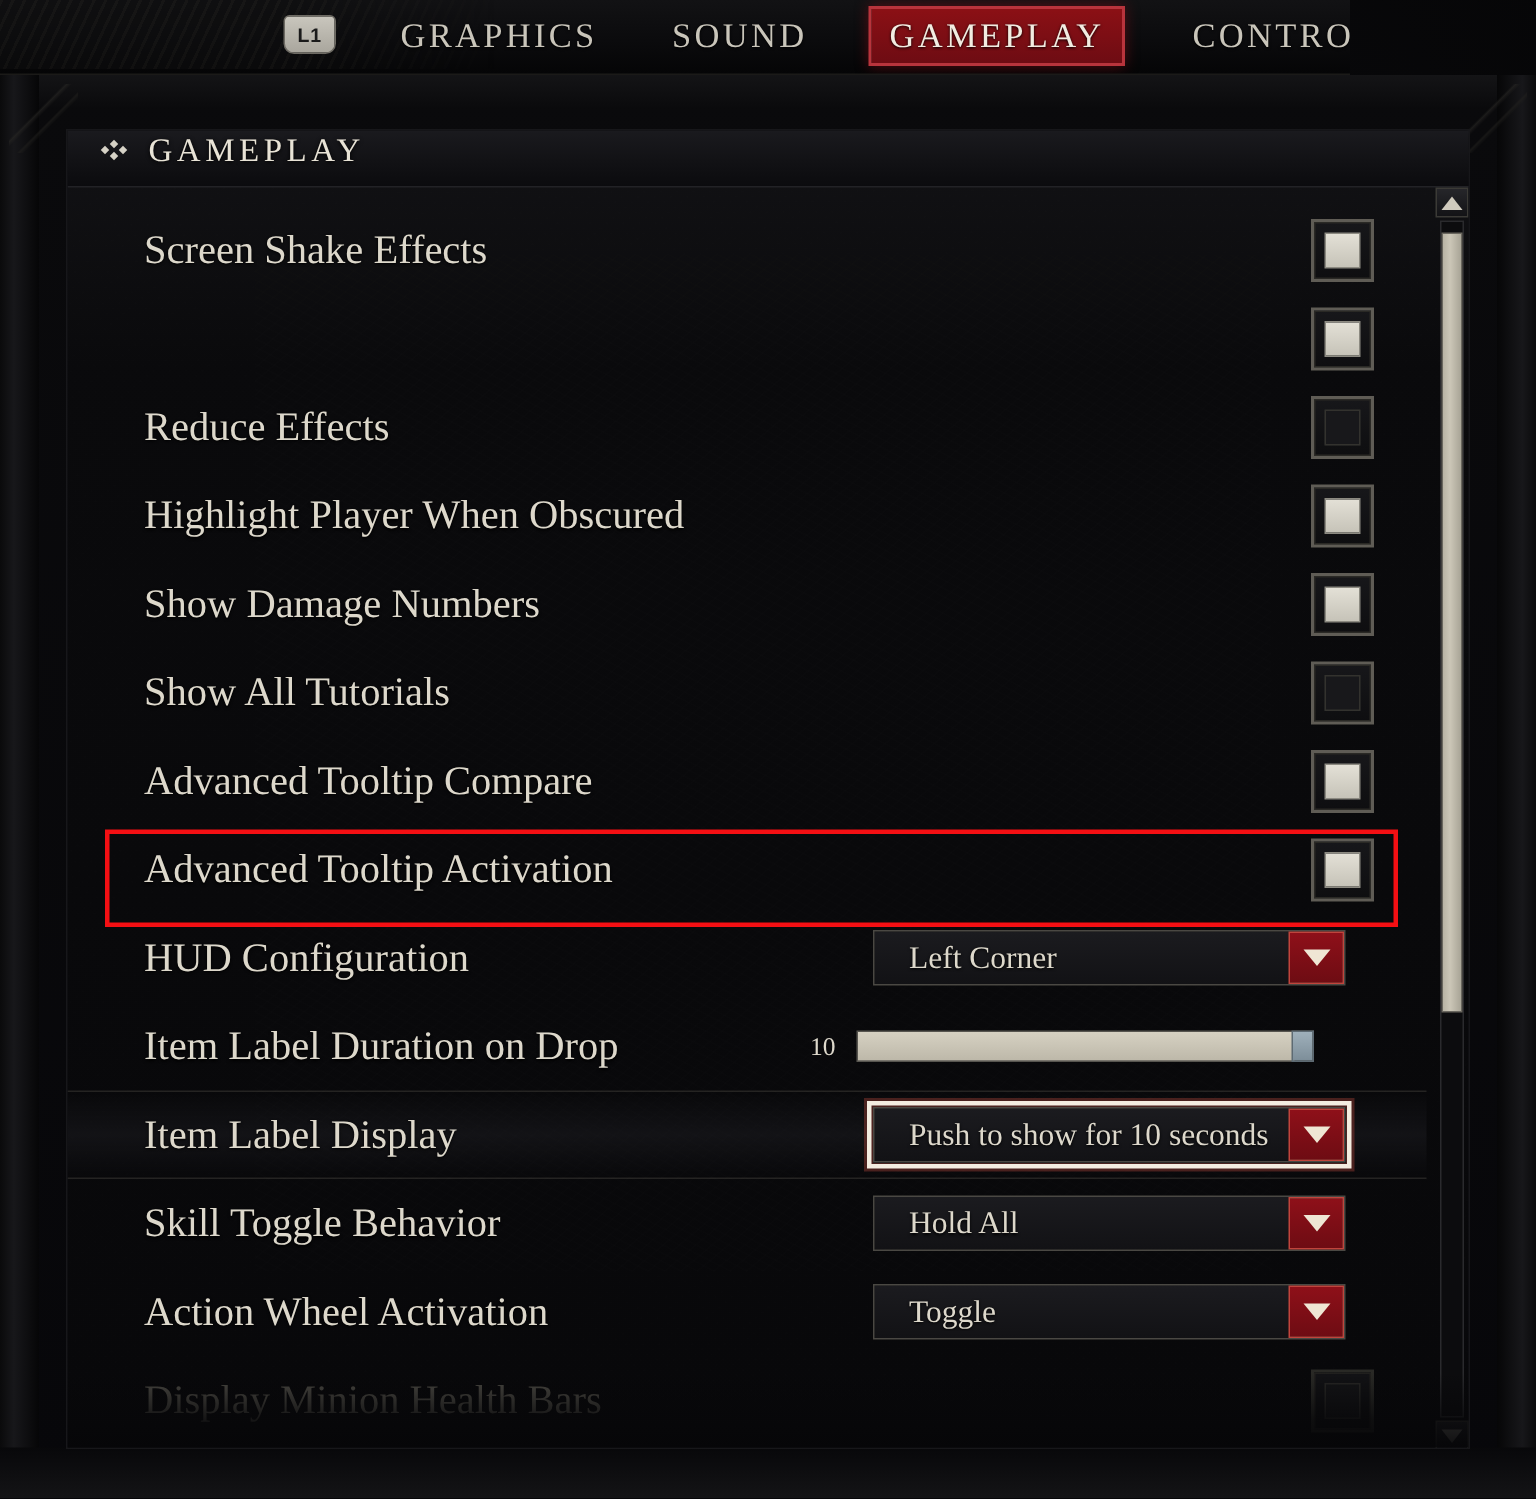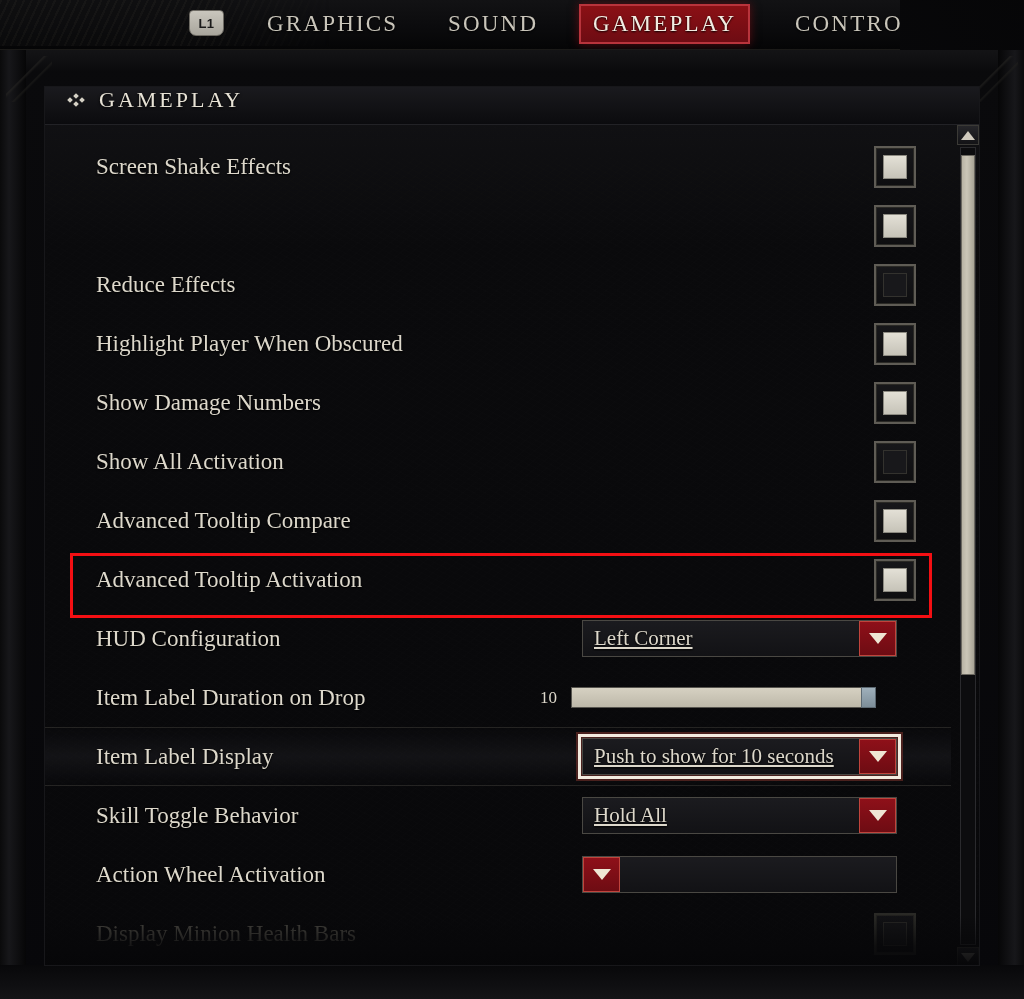--- a/index.html
+++ b/index.html
@@ -182,21 +182,21 @@
     align-items: center;
   }
   .row.selected {
     background: linear-gradient(180deg, rgba(46,46,52,.0) 0%, rgba(40,40,46,.32) 50%, rgba(46,46,52,.0) 100%);
     border-top: 1px solid rgba(150,145,130,.20);
     border-bottom: 1px solid rgba(150,145,130,.20);
   }
   .row-label {
     position: absolute;
     left: 51px;
-    font-size: 23px;
+    font-size: 27px;
     color: #ddd8cb;
     text-shadow: 0 1px 2px #000;
     white-space: nowrap;
   }
   .row.dim .row-label { color: #4b4943; text-shadow: none; }
 
   
   .checkbox {
     position: absolute;
     left: 829px;
@@ -224,27 +224,26 @@
     position: absolute;
     left: 537px;
     width: 315px; height: 37px;
     background: linear-gradient(180deg, #1b1b1f 0%, #121215 100%);
     border: 1px solid #4a4843;
     display: flex;
     align-items: center;
   }
   .dropdown .dd-value {
     flex: 1;
-    padding-left: 11px;
+    padding-left: 23px;
     font-size: 21px;
     color: #ddd8cb;
     white-space: nowrap;
     overflow: hidden;
     text-shadow: 0 1px 2px #000;
-    text-decoration: underline;
   }
   .dropdown .dd-arrow {
     width: 37px; height: 100%;
     background: linear-gradient(180deg, #8e1019 0%, #6e0c13 100%);
     border-left: 1px solid #3a3833;
     border: 1px solid #c0443c;
     display: flex;
     align-items: center;
     justify-content: center;
     flex: 0 0 auto;
@@ -425,21 +424,21 @@
         </div>
 
         <div class="row" style="top:189px;">
           <div class="row-label">Highlight Player When Obscured</div>
           <div class="checkbox checked">
               <div class="inner"></div>
             </div>
         </div>
 
         <div class="row" style="top:307px;">
-          <div class="row-label">Show All Activation</div>
+          <div class="row-label">Show All Tutorials</div>
           <div class="checkbox">
               <div class="inner"></div>
             </div>
         </div>
 
         <div class="row" style="top:366px;">
           <div class="row-label">Advanced Tooltip Compare</div>
           <div class="checkbox checked">
               <div class="inner"></div>
             </div>
@@ -483,20 +482,21 @@
           <div class="row-label">Skill Toggle Behavior</div>
           <div class="dropdown">
             <div class="dd-value">Hold All</div>
             <div class="dd-arrow"></div>
           </div>
         </div>
 
         <div class="row" style="top:720px;">
           <div class="row-label">Action Wheel Activation</div>
           <div class="dropdown">
+            <div class="dd-value">Toggle</div>
             <div class="dd-arrow"></div>
           </div>
         </div>
 
         <div class="row dim" style="top:779px;">
           <div class="row-label">Display Minion Health Bars</div>
           <div class="checkbox">
               <div class="inner"></div>
             </div>
         </div>

